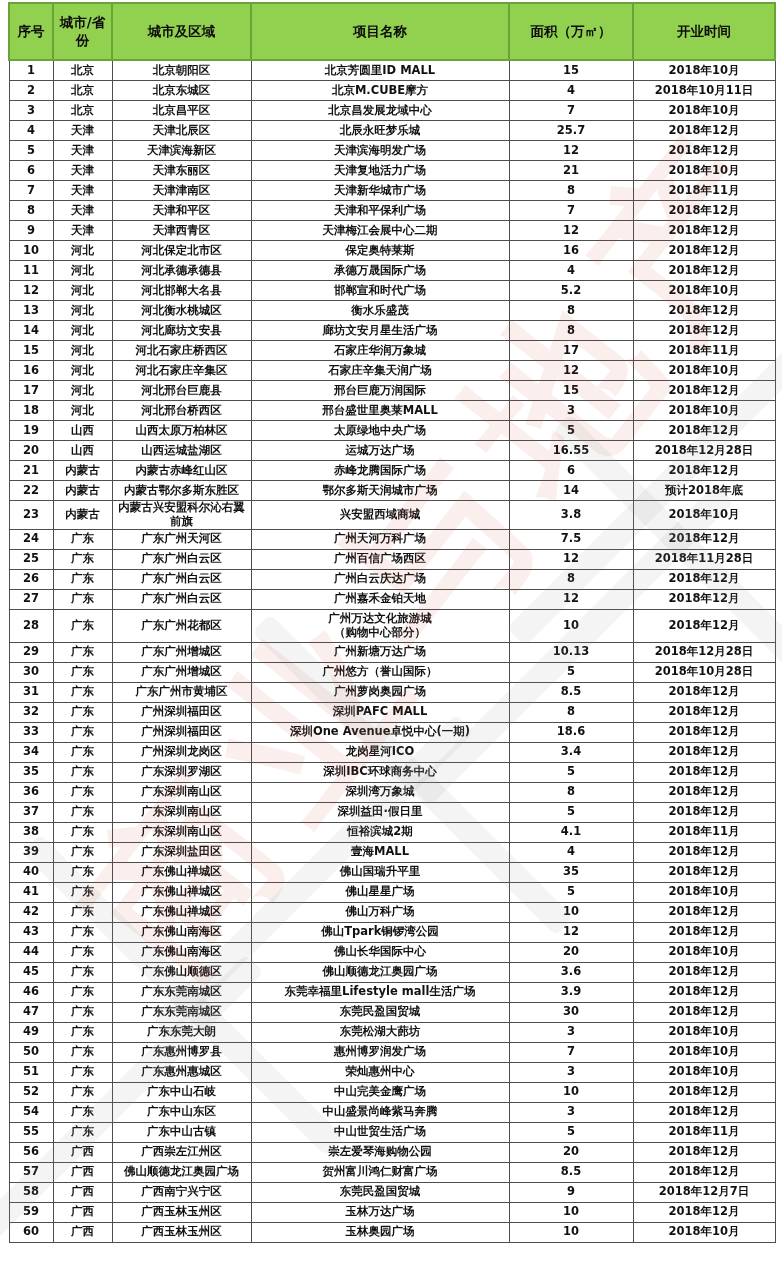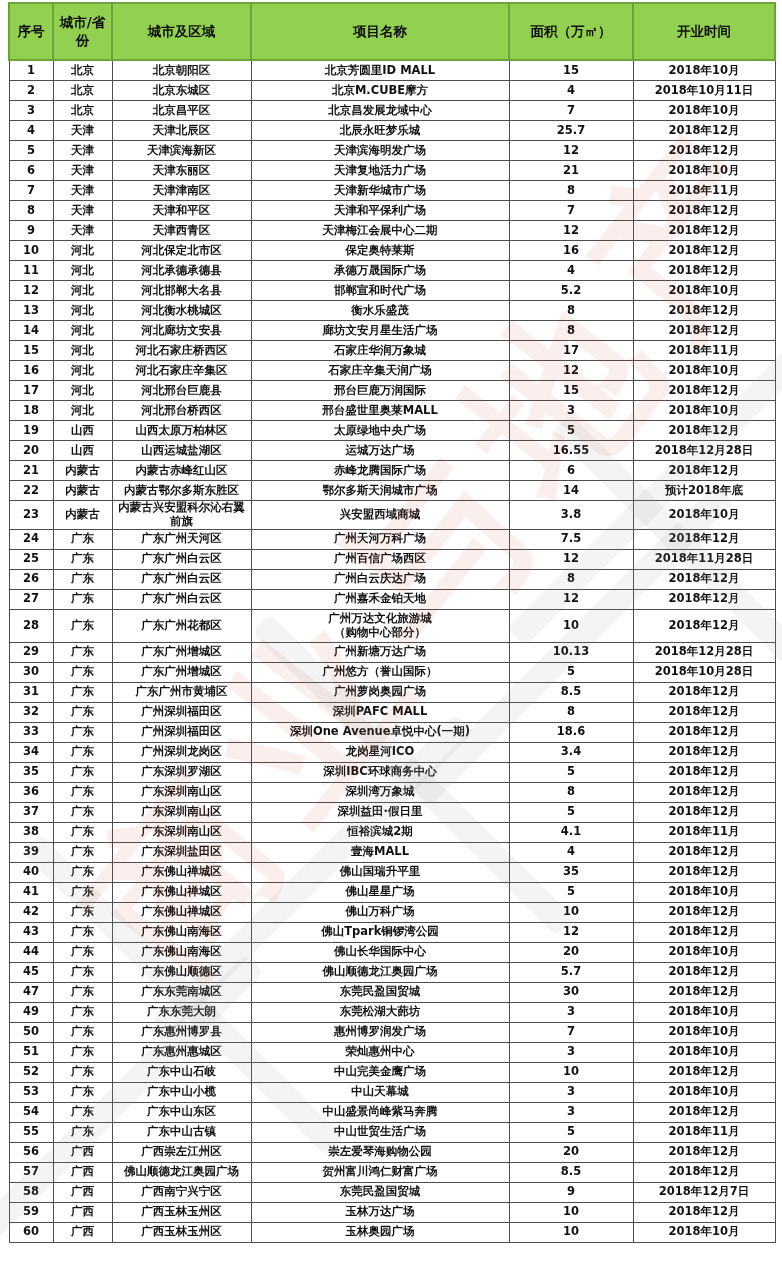--- a/index.html
+++ b/index.html
@@ -417,21 +417,29 @@
             <td>广东佛山南海区</td>
             <td>佛山长华国际中心</td>
             <td>20</td>
             <td>2018年10月</td>
           </tr>
           <tr>
             <td>45</td>
             <td>广东</td>
             <td>广东佛山顺德区</td>
             <td>佛山顺德龙江奥园广场</td>
-            <td>5.7</td>
+            <td>3.6</td>
+            <td>2018年12月</td>
+          </tr>
+          <tr>
+            <td>46</td>
+            <td>广东</td>
+            <td>广东东莞南城区</td>
+            <td>东莞幸福里Lifestyle mall生活广场</td>
+            <td>3.9</td>
             <td>2018年12月</td>
           </tr>
           <tr>
             <td>47</td>
             <td>广东</td>
             <td>广东东莞南城区</td>
             <td>东莞民盈国贸城</td>
             <td>30</td>
             <td>2018年12月</td>
           </tr>
@@ -459,28 +467,20 @@
             <td>3</td>
             <td>2018年10月</td>
           </tr>
           <tr>
             <td>52</td>
             <td>广东</td>
             <td>广东中山石岐</td>
             <td>中山完美金鹰广场</td>
             <td>10</td>
             <td>2018年12月</td>
-          </tr>
-          <tr>
-            <td>53</td>
-            <td>广东</td>
-            <td>广东中山小榄</td>
-            <td>中山天幕城</td>
-            <td>3</td>
-            <td>2018年10月</td>
           </tr>
           <tr>
             <td>54</td>
             <td>广东</td>
             <td>广东中山东区</td>
             <td>中山盛景尚峰紫马奔腾</td>
             <td>3</td>
             <td>2018年12月</td>
           </tr>
           <tr>

